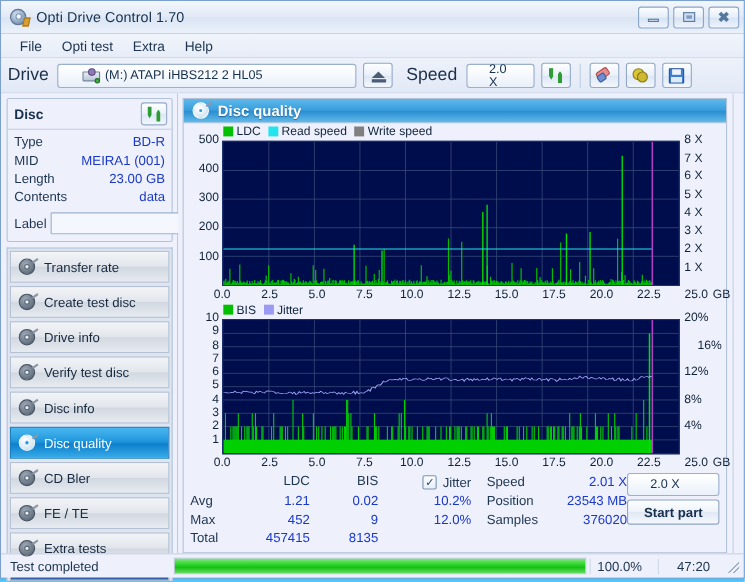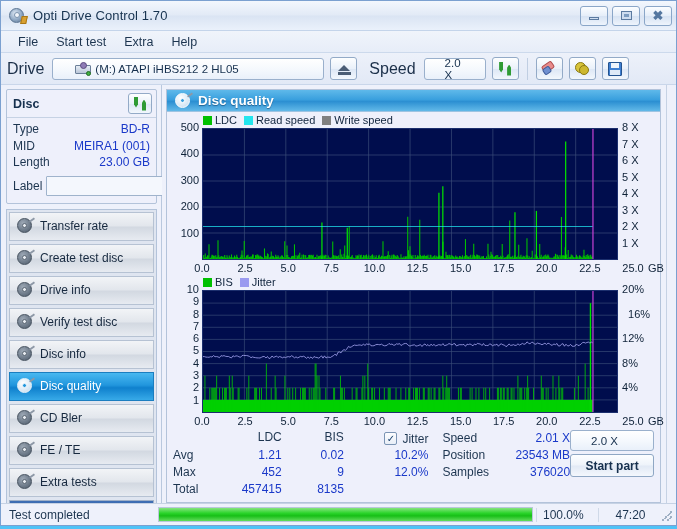--- a/index.html
+++ b/index.html
@@ -240,21 +240,21 @@
           <div class="gl-max"></div>
         </div>
       <div class="winbtn">
           <div class="gl-close">✖</div>
         </div>
     </div>
   </div>
 
   <div class="menubar">
     <div class="menuitem">File</div>
-    <div class="menuitem">Start test</div>
+    <div class="menuitem">Opti test</div>
     <div class="menuitem">Extra</div>
     <div class="menuitem">Help</div>
   </div>
 
   <div class="toolbar">
     <div class="tb-label">Drive</div>
     <div class="combo drive">
       <div class="drive-ic">
         <div class="body"></div>
           <div class="pers"></div>
@@ -318,20 +318,24 @@
             <span class="k">Type</span>
             <span class="v">BD-R</span>
           </div>
           <div class="drow">
             <span class="k">MID</span>
             <span class="v">MEIRA1 (001)</span>
           </div>
           <div class="drow">
             <span class="k">Length</span>
             <span class="v">23.00 GB</span>
+          </div>
+          <div class="drow">
+            <span class="k">Contents</span>
+            <span class="v">data</span>
           </div>
           <div class="labelrow">
             <span class="k">Label</span>
             <input class="label-input" type="text" value="" placeholder="" style="">
             <div class="cdbtn">
               <div class="cd"></div>
             </div>
           </div>
         </div>
       </div>
@@ -1197,21 +1201,21 @@
                 <div class="axis-l" style="top: 56.2px; left: 0px; width: 30px;">6</div>
                 <div class="axis-l" style="top: 43.9px; left: 0px; width: 30px;">7</div>
                 <div class="axis-l" style="top: 31.6px; left: 0px; width: 30px;">8</div>
                 <div class="axis-l" style="top: 19.3px; left: 0px; width: 30px;">9</div>
                 <div class="axis-l" style="top: 7px; left: 0px; width: 30px;">10</div>
               </div>
             <div id="y2ax2">
                 <div class="axis-r" style="top: 105.4px; right: 2px; width: 34px; text-align: left;">4%</div>
                 <div class="axis-r" style="top: 80.8px; right: 2px; width: 34px; text-align: left;">8%</div>
                 <div class="axis-r" style="top: 56.2px; right: 2px; width: 34px; text-align: left;">12%</div>
-                <div class="axis-r" style="top: 31.6px; right: 2px; width: 34px; text-align: center;">16%</div>
+                <div class="axis-r" style="top: 31.6px; right: 2px; width: 34px; text-align: right;">16%</div>
                 <div class="axis-r" style="top: 7px; right: 2px; width: 34px; text-align: left;">20%</div>
               </div>
             <div id="xax2">
                 <div class="axis-x" style="left: 15px; width: 36px; top: 139px;">0.0</div>
                 <div class="axis-x" style="left: 58.1px; width: 36px; top: 139px;">2.5</div>
                 <div class="axis-x" style="left: 101.2px; width: 36px; top: 139px;">5.0</div>
                 <div class="axis-x" style="left: 144.3px; width: 36px; top: 139px;">7.5</div>
                 <div class="axis-x" style="left: 187.4px; width: 36px; top: 139px;">10.0</div>
                 <div class="axis-x" style="left: 230.5px; width: 36px; top: 139px;">12.5</div>
                 <div class="axis-x" style="left: 273.6px; width: 36px; top: 139px;">15.0</div>

